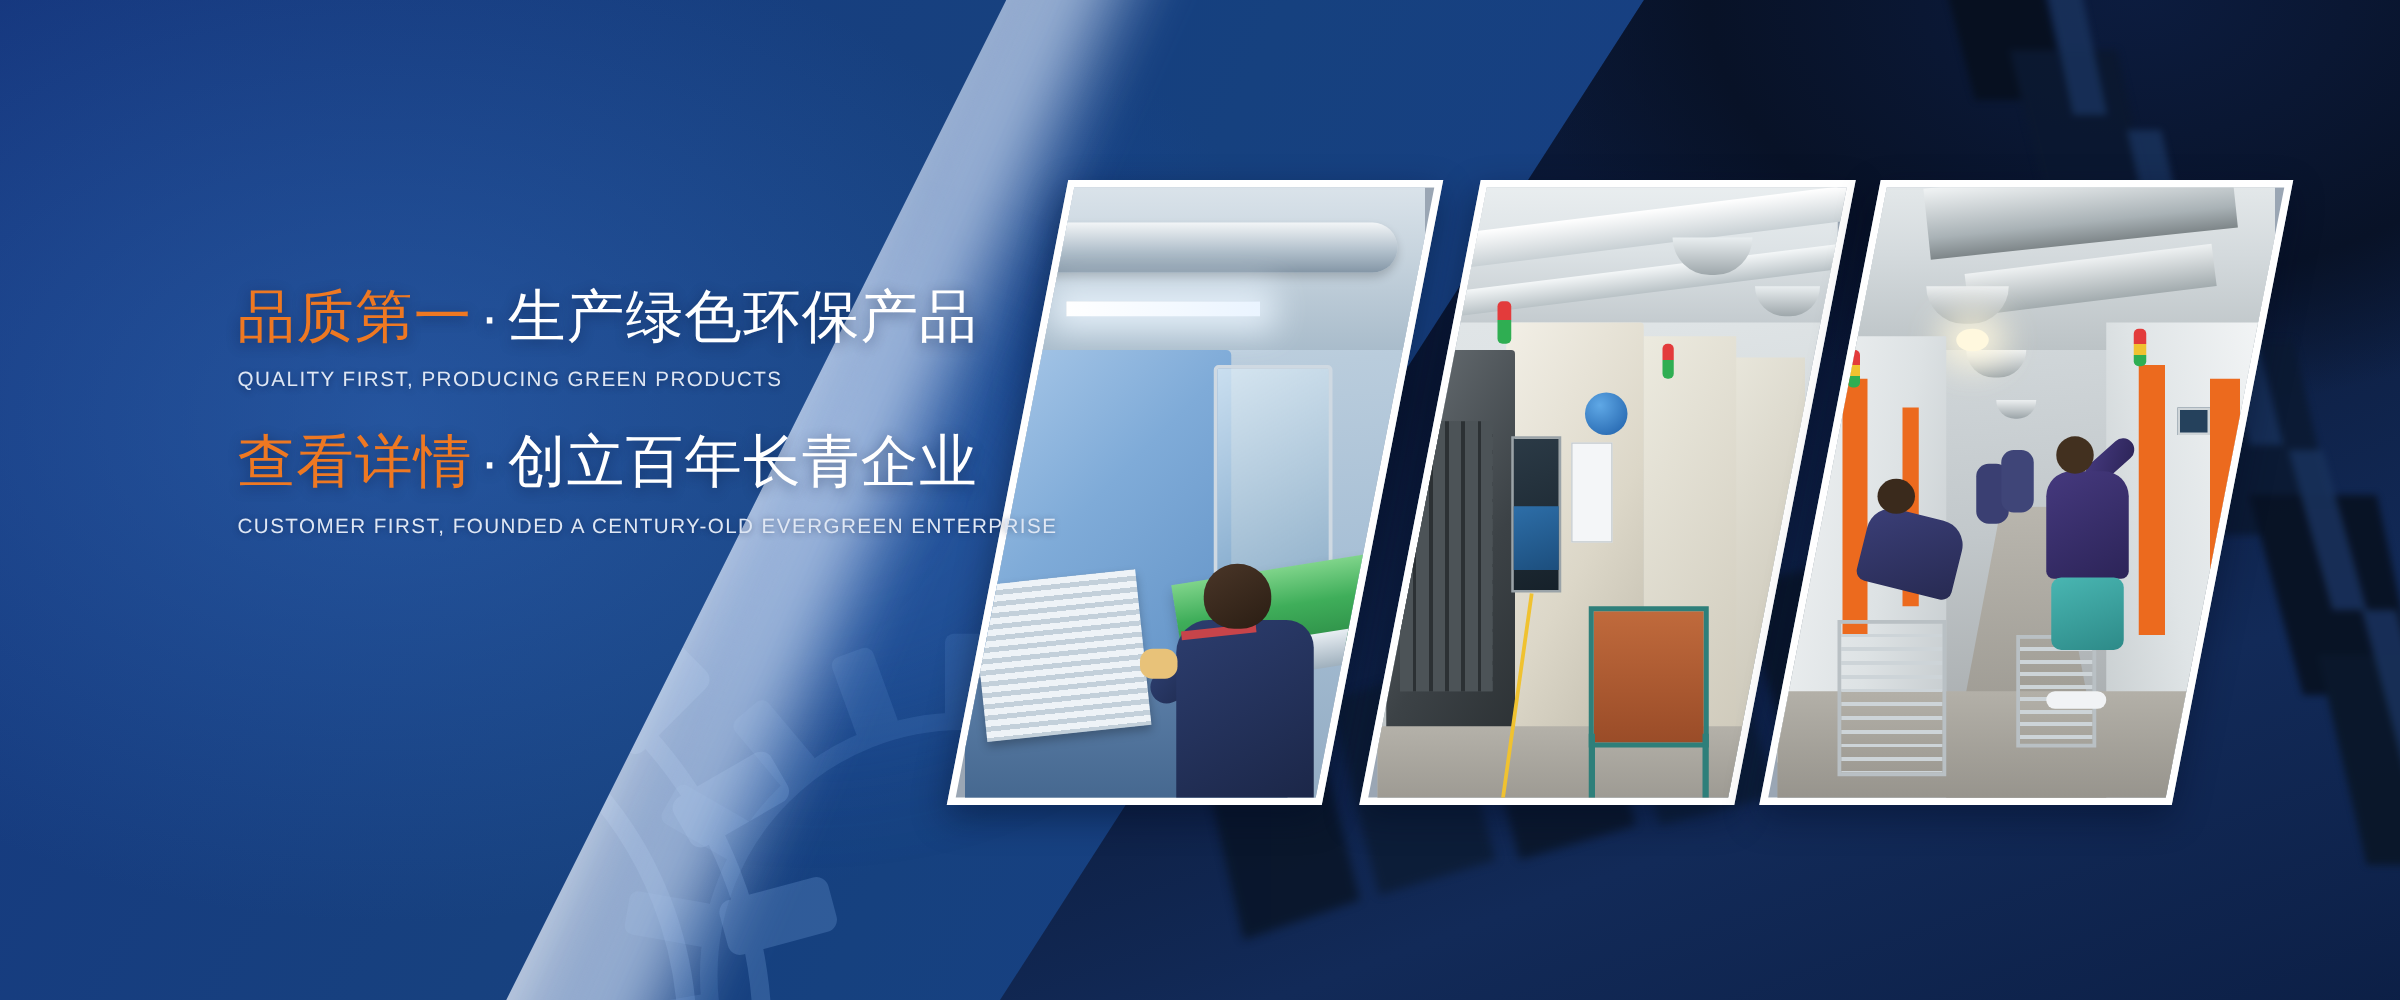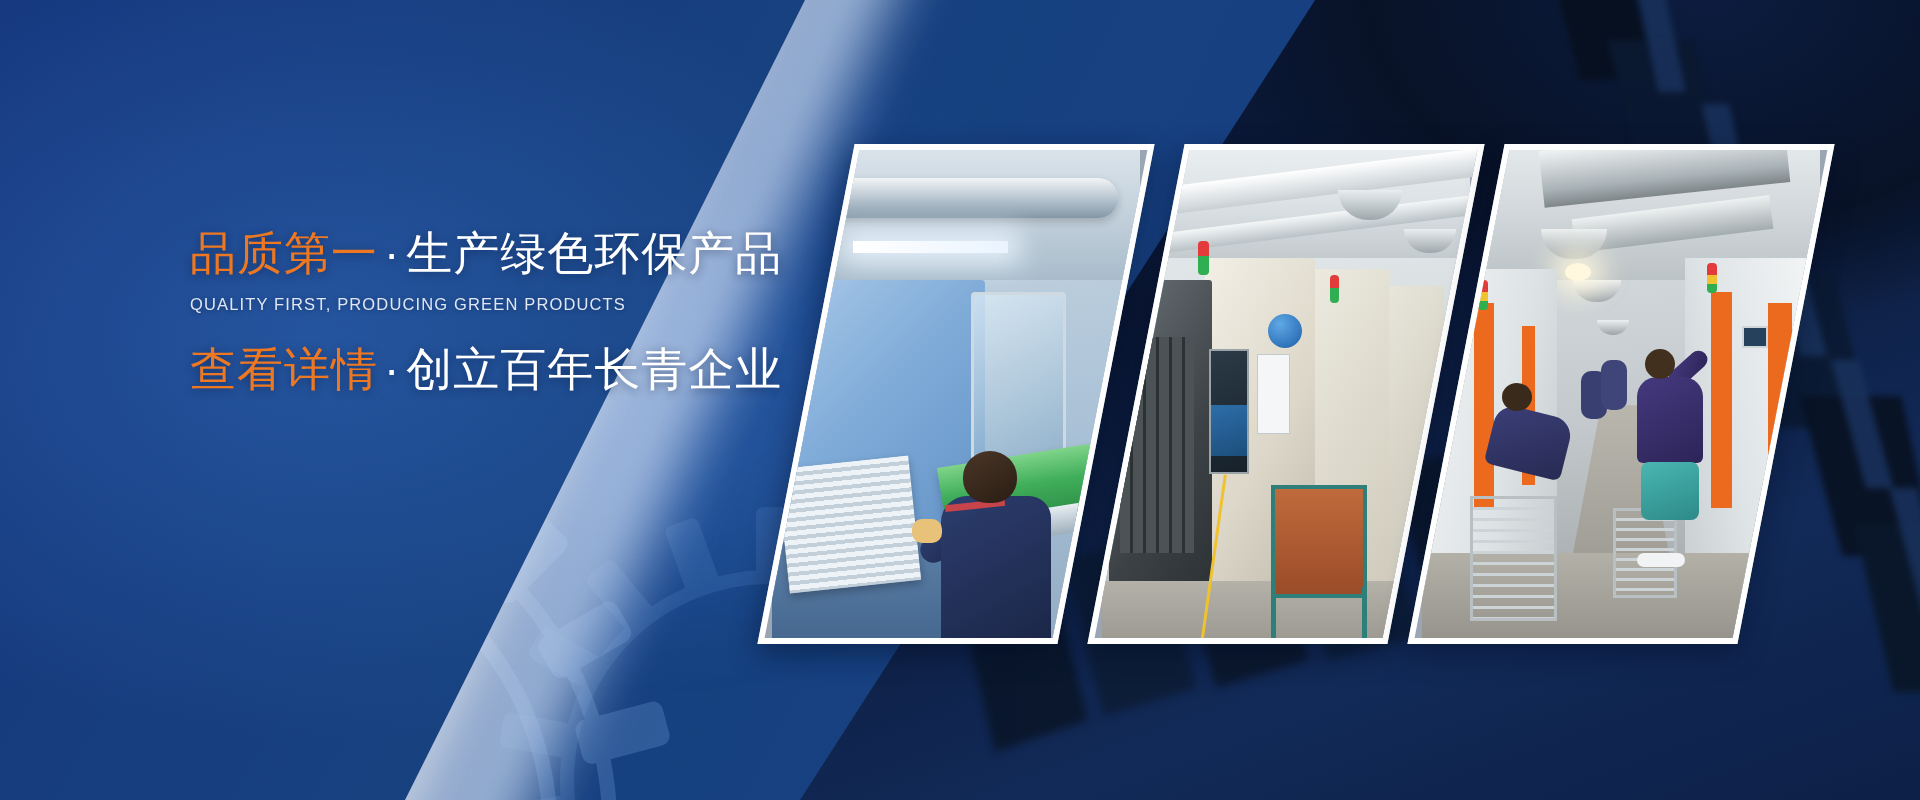--- a/index.html
+++ b/index.html
@@ -436,20 +436,21 @@
     </div>
 
     <div class="subline">QUALITY FIRST, PRODUCING GREEN PRODUCTS</div>
 
     <div class="gap"></div>
 
     <div class="headline">
       <span class="accent">查看详情</span><span class="dot">·</span><span class="plain">创立百年长青企业</span>
     </div>
 
+    <div class="subline">CUSTOMER FIRST, FOUNDED A CENTURY-OLD EVERGREEN ENTERPRISE</div>
 
   </div>
 
   <div class="collage">
 
     <div class="shot shot1">
       <div class="inner p1">
         <div class="p1-ceil"></div>
         <div class="p1-duct"></div>
         <div class="p1-light"></div>

